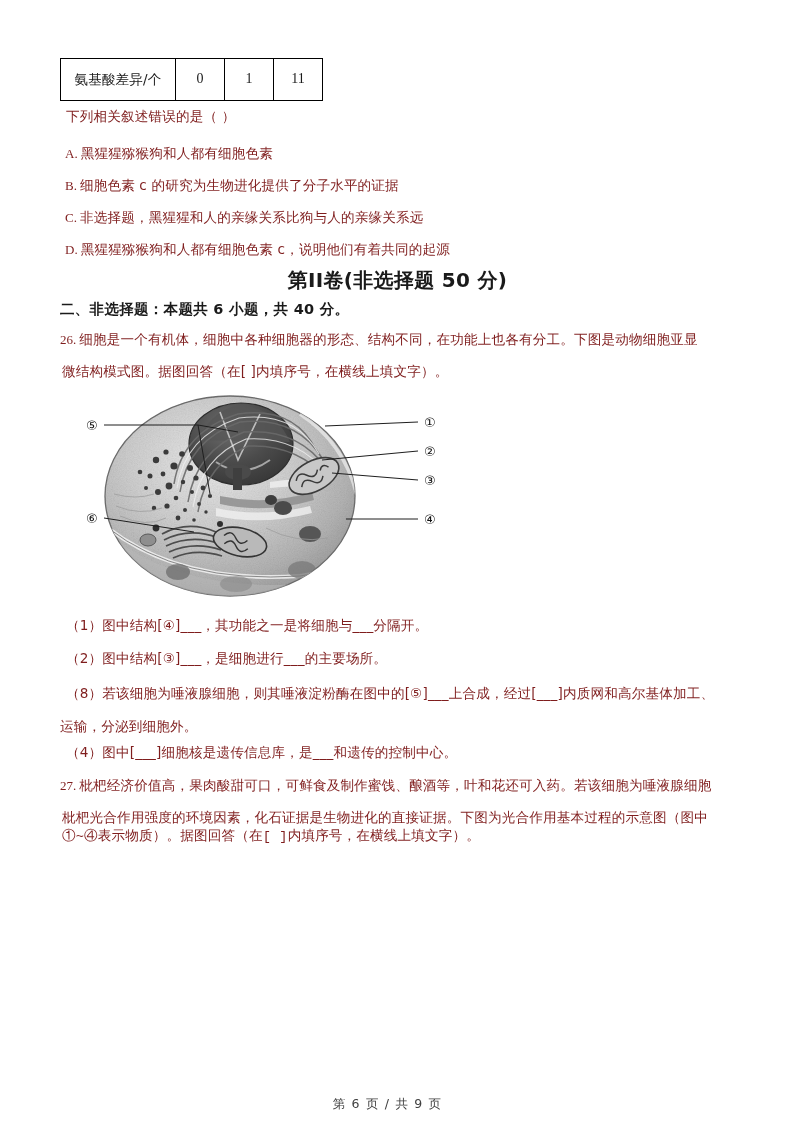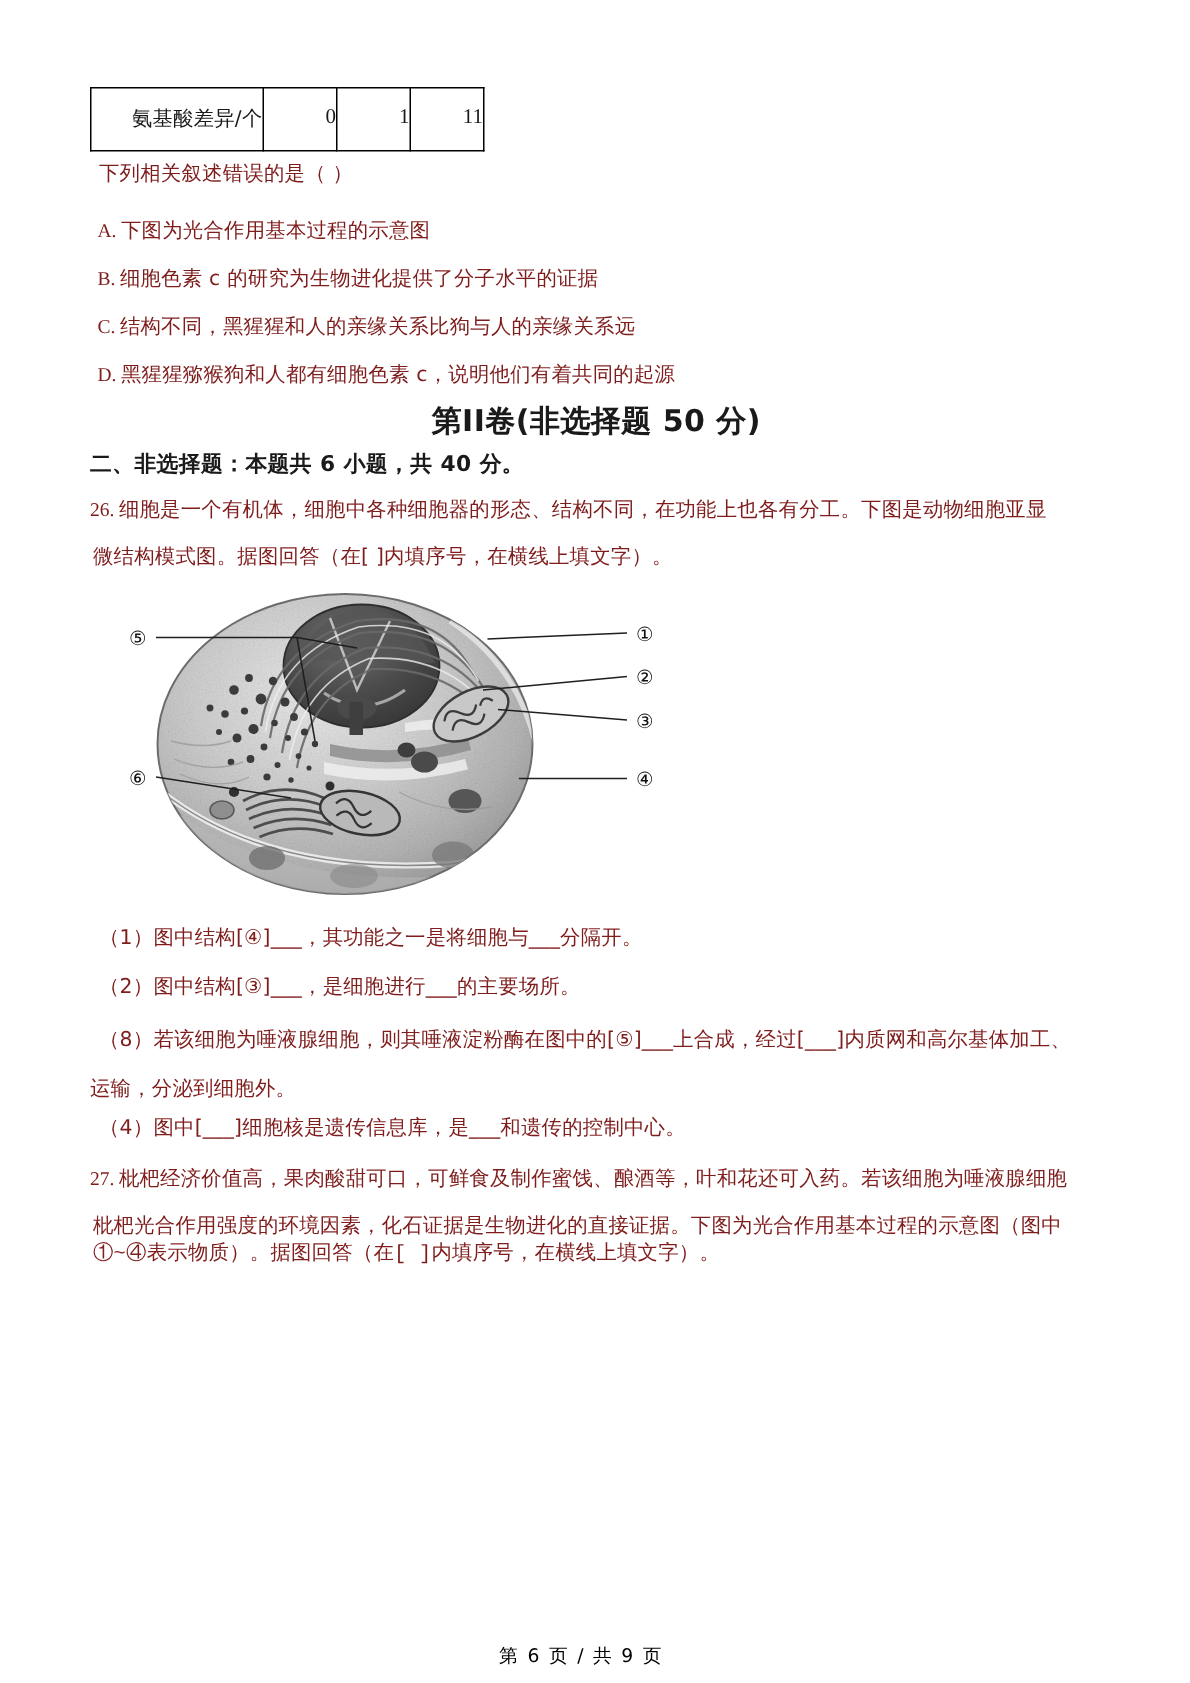--- a/index.html
+++ b/index.html
@@ -34,21 +34,21 @@
     left: 0px;
     top: 58px;
     border-collapse: collapse;
     table-layout: fixed;
   }
   .aa-table td {
     border: 1.3px solid #000000;
     height: 41px;
     font-size: 13.5px;
     font-family: "DejaVu Sans", "Liberation Sans", sans-serif;
-    text-align: right;
+    text-align: center;
     vertical-align: middle;
     padding: 0;
     line-height: 1.2;
   }
   .aa-table td.label {
     width: 114px;
     letter-spacing: 0.2px;
   }
   .aa-table td.val { width: 48px; font-family: "Liberation Serif", serif; font-size: 14px; }
 
@@ -104,21 +104,21 @@
 
   
   .footer {
     position: absolute;
     left: 0;
     top: 1096px;
     width: 775px;
     text-align: center;
     font-family: "DejaVu Sans", "Liberation Sans", sans-serif;
     font-size: 12.5px;
-    color: #000000;
+    color: #404040;
     letter-spacing: 1.2px;
   }
 </style>
 </head>
 <body>
 
 <div class="page">
   <div class="content">
 
     <table class="aa-table">
@@ -128,29 +128,29 @@
         <td class="val">0</td>
         <td class="val">1</td>
         <td class="val">11</td>
       </tr>
     </tbody>
       </table>
 
     <div class="line cn" style="top:110px; left:6px;">下列相关叙述错误的是（       ）</div>
 
     <div class="line" style="top:147px; left:5px;">
-      <span class="opt-letter">A.</span><span class="cn">下图为光合作用基本过程的示意图</span>
+      <span class="opt-letter">A.</span><span class="cn">黑猩猩猕猴狗和人都有细胞色素</span>
     </div>
 
     <div class="line" style="top:179px; left:5px;">
       <span class="opt-letter">B.</span><span class="cn">细胞色素 c 的研究为生物进化提供了分子水平的证据</span>
     </div>
 
     <div class="line" style="top:211px; left:5px;">
-      <span class="opt-letter">C.</span><span class="cn">结构不同，黑猩猩和人的亲缘关系比狗与人的亲缘关系远</span>
+      <span class="opt-letter">C.</span><span class="cn">非选择题，黑猩猩和人的亲缘关系比狗与人的亲缘关系远</span>
     </div>
 
     <div class="line" style="top:243px; left:5px;">
       <span class="opt-letter">D.</span><span class="cn">黑猩猩猕猴狗和人都有细胞色素 c，说明他们有着共同的起源</span>
     </div>
 
     <div class="heading-vol">第II卷(非选择题 50 分)</div>
     <div class="heading-sec">二、非选择题：本题共 6 小题，共 40 分。</div>
 
     <div class="line" style="top:333px; left:0px;">

